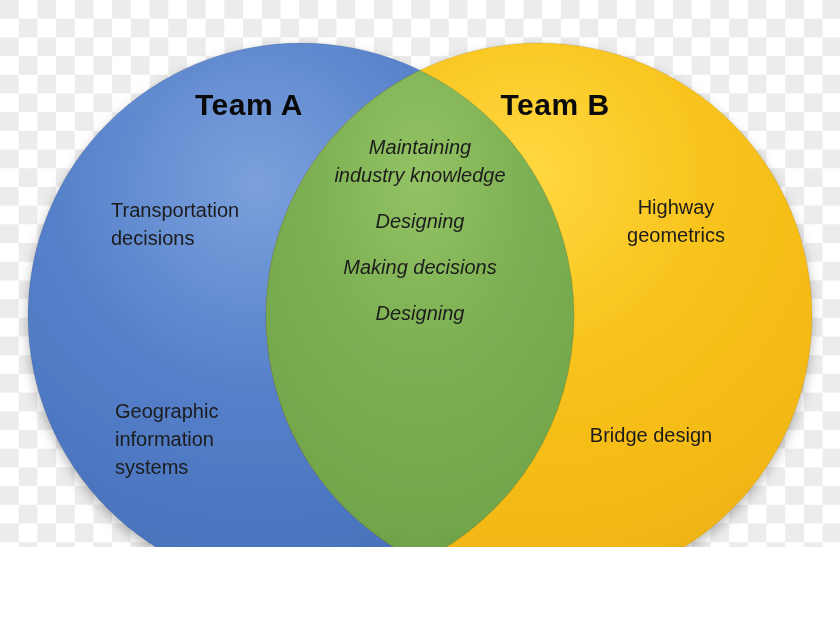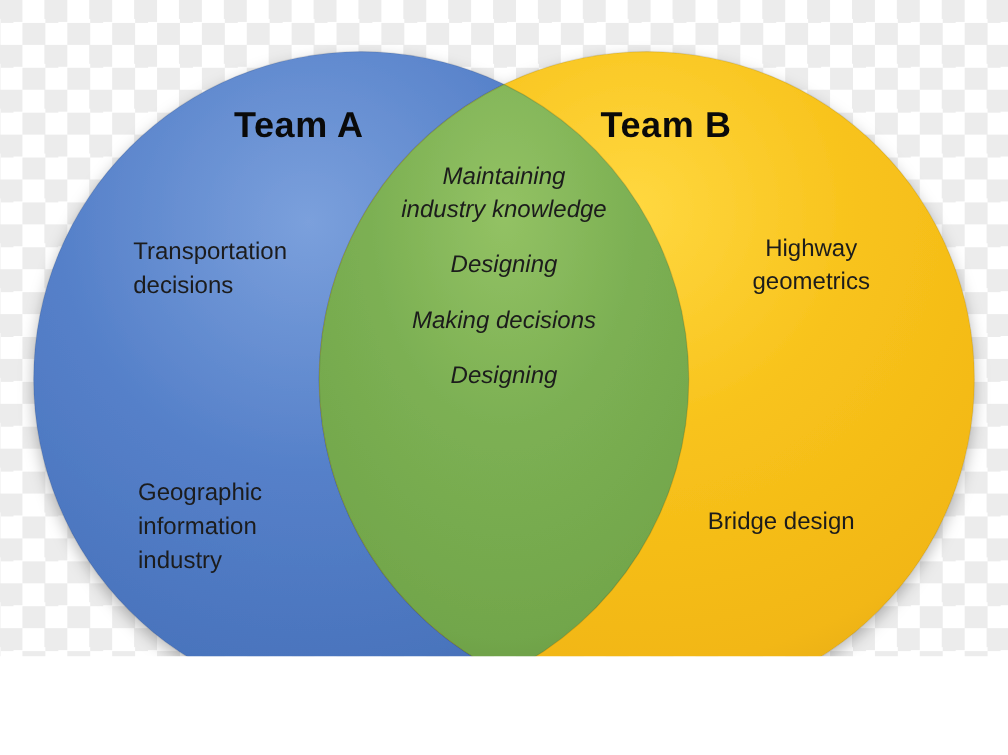--- a/index.html
+++ b/index.html
@@ -95,21 +95,21 @@
 
   <div class="title" style="left:159px; top:88px; width:180px;">Team A</div>
 
   <div class="title" style="left:465px; top:88px; width:180px;">Team B</div>
 
   <div class="label left-align" style="left:111px; top:196px;">Transportation
 decisions</div>
 
   <div class="label left-align" style="left:115px; top:397px;">Geographic
 information
-industry</div>
+systems</div>
 
   <div class="label center-align" style="left:566px; top:193px; width:220px;">Highway
 geometrics</div>
 
   <div class="label center-align" style="left:551px; top:421px; width:200px;">Bridge design</div>
 
   <div class="overlap-column">
     <p class="overlap-item">Maintaining
 industry knowledge</p>
     <p class="overlap-item">Designing</p>

